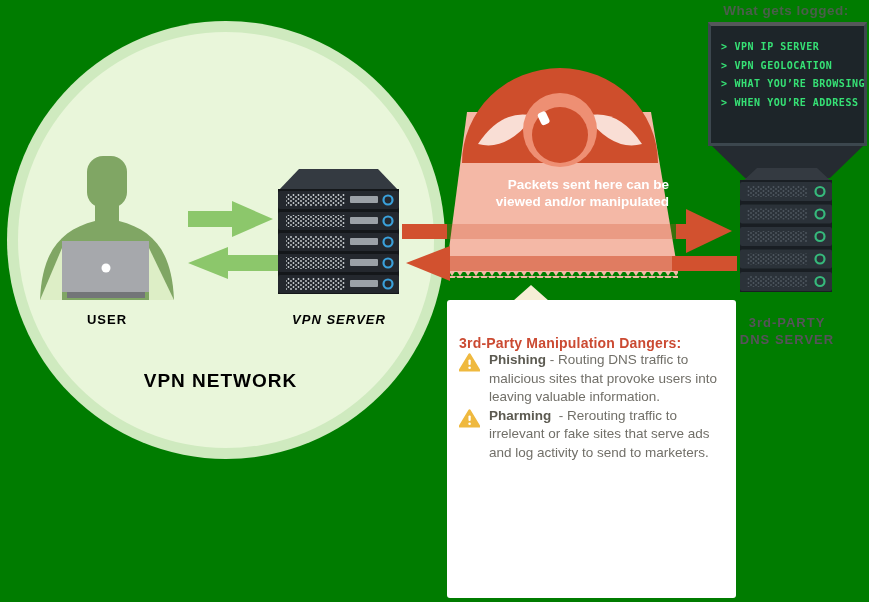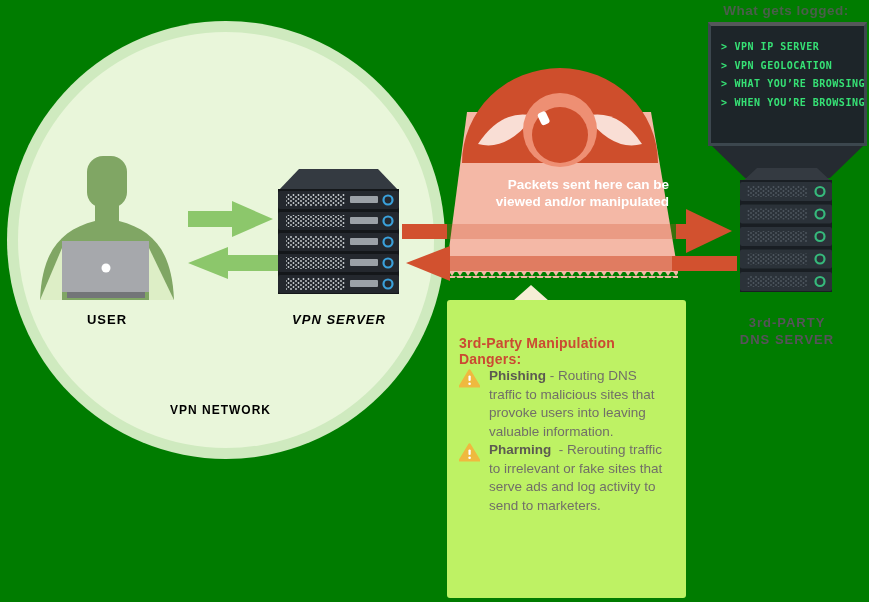--- a/index.html
+++ b/index.html
@@ -5,37 +5,37 @@
   * { margin:0; padding:0; box-sizing:border-box; }
   html,body { width:869px; height:602px; overflow:hidden; }
   body { font-family:"Liberation Sans", sans-serif; }
   .stage { position:relative; width:869px; height:602px; background:#007c00; overflow:hidden; }
   .art { position:absolute; left:0; top:0; width:869px; height:602px; }
 
   .lbl { position:absolute; font-weight:bold; color:#000000; letter-spacing:1px;
          font-size:13px; text-align:center; }
   .lbl-user { left:58px; top:312px; width:98px; }
   .lbl-vpnserver { left:274px; top:312px; width:130px;font-style:italic; }
-  .lbl-vpnnetwork { left:138px; top:403px; width:165px; font-size:12px; }
+  .lbl-vpnnetwork { left:138px; top:370px; width:165px; font-size:19px; }
   .lbl-dns { left:712px; top:314px; width:150px; color:#57525a; line-height:17px; }
 
   .beam-caption { position:absolute; left:447px; top:176px; width:222px; text-align:right;
                   color:#ffffff; font-weight:bold; font-size:13.5px; line-height:17px; }
 
   .logged-title { position:absolute; left:700px; top:3px; width:172px; text-align:center;
                   font-weight:bold; font-size:13.5px; color:#4a5e4a; letter-spacing:0.5px; }
   .terminal { position:absolute; left:708px; top:22px; width:159px; height:124px;
               background:#1d2529; border:3px solid #3c474e; border-top:4px solid #55585a;
               padding:15px 0 0 10px; }
   .term-line { display:flex; gap:7px; margin-bottom:7.5px;
                font-family:"DejaVu Sans Mono", monospace; font-weight:bold; font-size:10px;
                letter-spacing:0.5px; color:#36e175; white-space:nowrap; }
 
-  .dangers { position:absolute; left:447px; top:300px; width:239px; height:298px;
-             background:#bef264; border-radius:3px; padding:35px 14px 0 12px; }
+  .dangers { position:absolute; left:447px; top:300px; width:289px; height:298px;
+             background:#ffffff; border-radius:3px; padding:35px 14px 0 12px; }
   .dangers-pointer { position:absolute; left:513px; top:285px; width:36px; height:16px;
                      background:#f6eed5; clip-path:polygon(50% 0, 100% 100%, 0 100%); }
   .dangers-title { color:#cb4a32; font-weight:bold; font-size:14px; letter-spacing:0.2px; }
   .danger-item { display:flex; gap:9px; }
   .danger-icon { flex:0 0 21px; padding-top:2px; }
   .danger-text { font-size:13.5px; line-height:18.5px; color:#716f68; white-space:pre-wrap; }
   .danger-term { font-weight:bold; color:#5c5a51; }
 </style>
 </head>
 <body>
@@ -194,21 +194,21 @@
     <div class="term-line">
       <span>&gt;</span>
       <span>VPN GEOLOCATION</span>
     </div>
     <div class="term-line">
       <span>&gt;</span>
       <span>WHAT YOU’RE BROWSING</span>
     </div>
     <div class="term-line">
       <span>&gt;</span>
-      <span>WHEN YOU’RE BROWSING</span>
+      <span>WHEN YOU’RE ADDRESS</span>
     </div>
   </div>
 
   <div class="dangers-pointer"></div>
   <div class="dangers">
     <div class="dangers-title">3rd-Party Manipulation Dangers:</div>
 
     <div class="danger-item">
       <span class="danger-icon">
         <svg width="21" height="19" viewBox="0 0 24 22">

